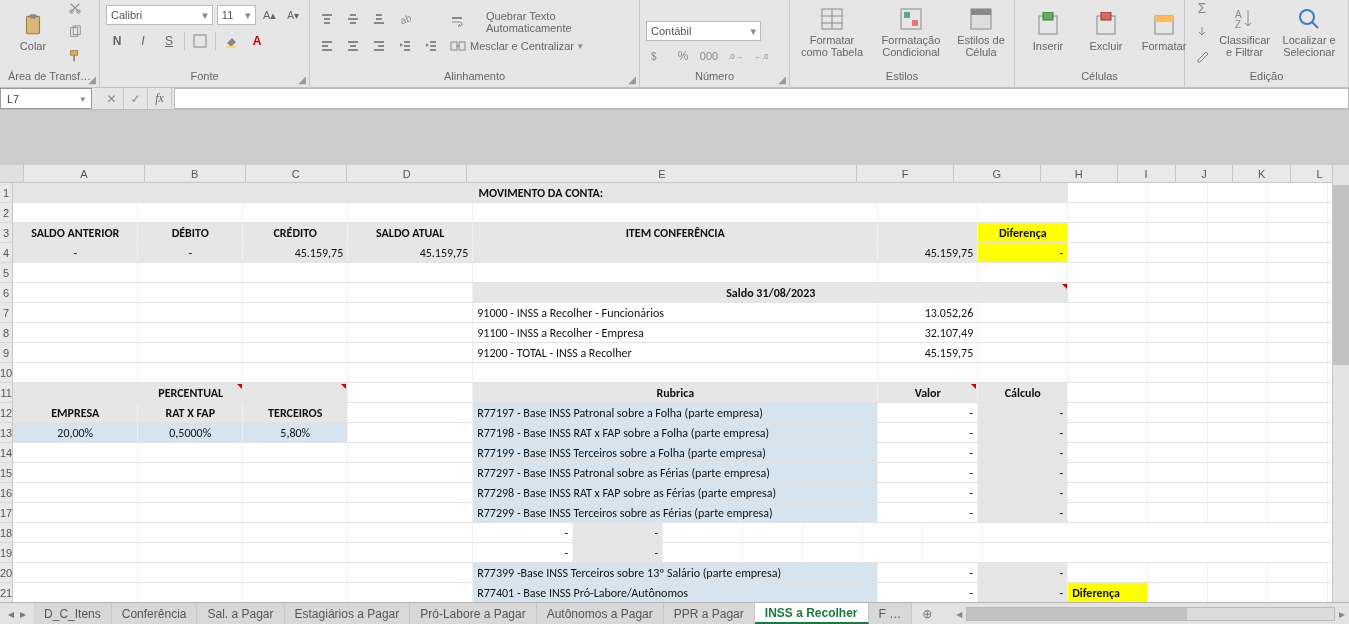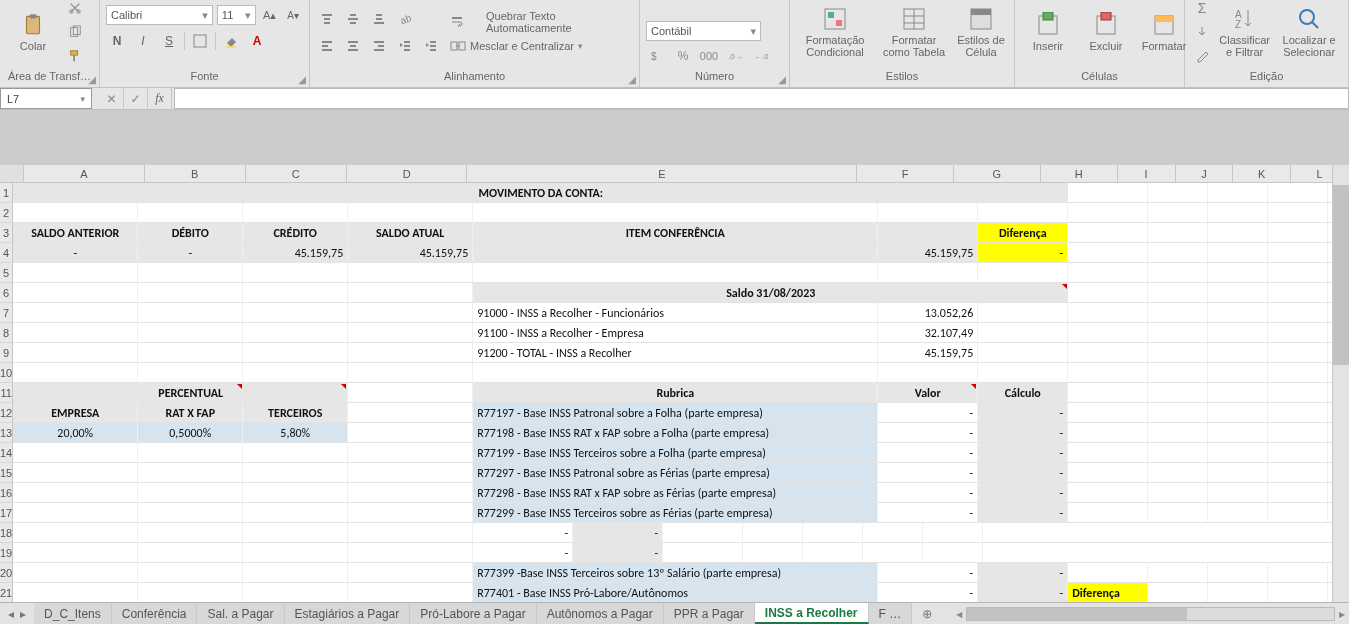--- a/index.html
+++ b/index.html
@@ -280,36 +280,36 @@
     <div class="label">Número</div>
     <div class="corner">◢</div>
   </div>
 
   <div class="ribbon-group" style="width:225px;">
     <div class="ribbon-row" style="height:60px;">
       <div class="big-btn">
         <span class="ico">
             <svg width="26" height="26">
               <rect x="3" y="3" width="20" height="20" fill="none" stroke="#888"></rect>
-              <rect x="6" y="6" width="6" height="6" fill="#5a9"></rect>
-              <rect x="14" y="14" width="6" height="6" fill="#e77"></rect>
-            </svg>
-          </span>
-        <span style="text-align:center;line-height:1.1;">Formatação Condicional</span>
-      </div>
-      <div class="big-btn">
-        <span class="ico">
-            <svg width="26" height="26">
-              <rect x="3" y="3" width="20" height="20" fill="none" stroke="#888"></rect>
               <line x1="3" y1="10" x2="23" y2="10" stroke="#888"></line>
               <line x1="3" y1="17" x2="23" y2="17" stroke="#888"></line>
               <line x1="13" y1="3" x2="13" y2="23" stroke="#888"></line>
             </svg>
           </span>
         <span style="text-align:center;line-height:1.1;">Formatar como Tabela</span>
+      </div>
+      <div class="big-btn">
+        <span class="ico">
+            <svg width="26" height="26">
+              <rect x="3" y="3" width="20" height="20" fill="none" stroke="#888"></rect>
+              <rect x="6" y="6" width="6" height="6" fill="#5a9"></rect>
+              <rect x="14" y="14" width="6" height="6" fill="#e77"></rect>
+            </svg>
+          </span>
+        <span style="text-align:center;line-height:1.1;">Formatação Condicional</span>
       </div>
       <div class="big-btn">
         <span class="ico">
             <svg width="26" height="26">
               <rect x="3" y="3" width="20" height="20" fill="#ddd" stroke="#888"></rect>
               <rect x="3" y="3" width="20" height="6" fill="#888"></rect>
             </svg>
           </span>
         <span style="text-align:center;line-height:1.1;">Estilos de Célula</span>
       </div>

